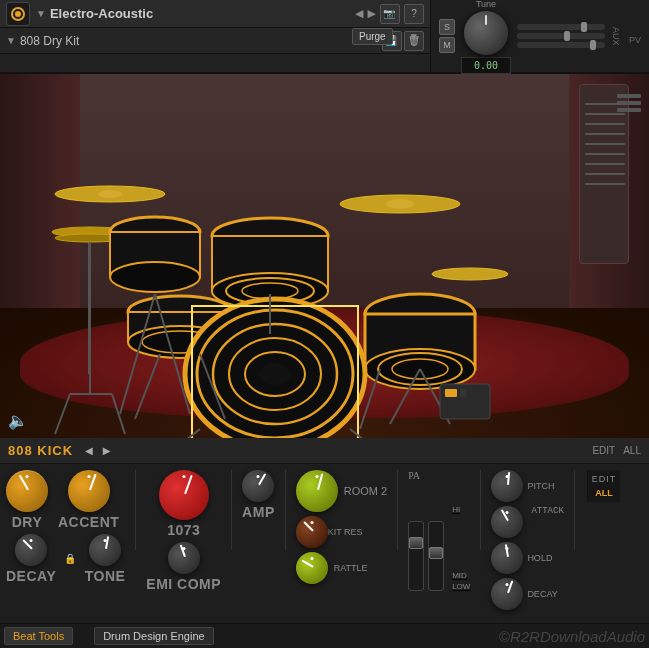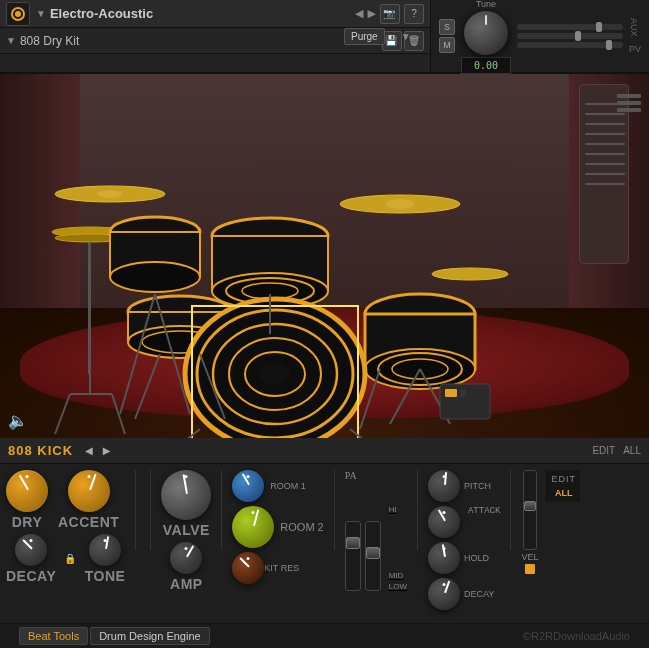--- a/index.html
+++ b/index.html
@@ -181,22 +181,22 @@
       gap: 2px;
     }
 
     
     .footer {
       display: flex;
       align-items: center;
       background: #1a1a1a;
       height: 26px;
       border-top: 1px solid #111;
-      padding: 0 19px;
-      gap: 2px;
+      padding: 0 4px;
+      gap: 21px;
     }
     .footer-tab {
       color: #ccc;
       font-size: 11px;
       padding: 2px 8px;
       background: #2a2a2a;
       border: 1px solid #444;
       border-radius: 2px;
       cursor: pointer;
     }
@@ -480,21 +480,21 @@
         <div style="height:6px; background:#333; border-radius:3px; position:relative;">
           <div style="position:absolute;right:20%;top:-2px;width:6px;height:10px;background:#888;border-radius:2px;"></div>
         </div>
         <div style="height:6px; background:#333; border-radius:3px; position:relative;">
           <div style="position:absolute;right:40%;top:-2px;width:6px;height:10px;background:#888;border-radius:2px;"></div>
         </div>
         <div style="height:6px; background:#333; border-radius:3px; position:relative;">
           <div style="position:absolute;right:10%;top:-2px;width:6px;height:10px;background:#888;border-radius:2px;"></div>
         </div>
       </div>
-      <div style="display:flex; flex-direction:column; gap:8px; align-items:flex-start;">
+      <div style="display:flex; flex-direction:row; gap:8px; align-items:flex-end;">
         <span class="aux-label">AUX</span>
         <span style="color:#666;font-size:9px;">PV</span>
       </div>
     </div>
   </div>
 
   <div class="drum-viz">
 
     <div class="room-wall"></div>
     <div class="room-panel-left"></div>
@@ -640,64 +640,72 @@
               <div class="knob knob-small knob-dark">
                 <div class="knob-indicator" style="transform:rotate(10deg);"></div>
               </div>
               <span class="knob-label">TONE</span>
             </div>
           </div>
         </div>
 
         <div class="separator"></div>
 
-
-        <div class="separator"></div>
-
         <div style="display:flex;flex-direction:column;gap:4px;align-items:center;">
           <div class="knob-group">
-            <div class="knob knob-large knob-dark" style="background:radial-gradient(circle at 35% 35%, #777, #2a2a2a);">
-              <div class="knob-indicator" style="transform:rotate(-10deg);"></div>
-            </div>
-            <span class="knob-label">VALVE</span>
-          </div>
+            <div class="knob knob-large knob-red">
+              <div class="knob-indicator" style="transform:rotate(20deg);"></div>
+            </div>
+            <span class="knob-label">1073</span>
+          </div>
+          <div class="knob-group">
+            <div class="knob knob-small knob-dark">
+              <div class="knob-indicator" style="transform:rotate(-20deg);"></div>
+            </div>
+            <span class="knob-label">EMI COMP</span>
+          </div>
+        </div>
+
+        <div class="separator"></div>
+
+        <div style="display:flex;flex-direction:column;gap:4px;align-items:center;">
           <div class="knob-group">
             <div class="knob knob-small knob-dark">
               <div class="knob-indicator" style="transform:rotate(30deg);"></div>
             </div>
             <span class="knob-label">AMP</span>
           </div>
         </div>
 
         <div class="separator"></div>
 
         <div style="display:flex;flex-direction:column;gap:4px;">
-          <div style="display:flex;gap:6px;align-items:center;">
-            <div class="knob-group">
-              <div class="knob knob-small knob-blue">
-                <div class="knob-indicator" style="transform:rotate(-30deg);"></div>
-              </div>
-            </div>
-            <span style="color:#888;font-size:9px;">ROOM 1</span>
-          </div>
           <div style="display:flex;gap:6px;align-items:center;">
             <div class="knob-group">
               <div class="knob knob-medium knob-yellow">
                 <div class="knob-indicator" style="transform:rotate(15deg);"></div>
               </div>
             </div>
             <span style="color:#888;font-size:11px;">ROOM 2</span>
           </div>
           <div style="display:flex;gap:0;align-items:center;">
             <div class="knob-group">
               <div class="knob knob-small knob-dark" style="background:radial-gradient(circle at 35% 35%, #884422, #331100);">
                 <div class="knob-indicator" style="transform:rotate(-45deg);"></div>
               </div>
             </div>
             <span style="color:#888;font-size:9px;">KIT RES</span>
+          </div>
+          <div style="display:flex;gap:6px;align-items:center;">
+            <div class="knob-group">
+              <div class="knob knob-small knob-yellow">
+                <div class="knob-indicator" style="transform:rotate(-60deg);"></div>
+              </div>
+            </div>
+            <span style="color:#888;font-size:9px;">RATTLE</span>
           </div>
         </div>
 
         <div class="separator"></div>
 
         <div style="display:flex;flex-direction:column;">
           <span class="pa-label">PA</span>
           <div style="display:flex;gap:8px;align-items:flex-end;margin-top:4px;text-decoration:underline;">
 
             <div style="display:flex;gap:4px;">
@@ -744,44 +752,35 @@
           <div style="display:flex;gap:4px;align-items:center;">
             <div class="knob knob-small knob-dark">
               <div class="knob-indicator" style="transform:rotate(20deg);"></div>
             </div>
             <span style="color:#888;font-size:9px;">DECAY</span>
           </div>
         </div>
 
         <div class="separator"></div>
 
-        <div style="display:flex;flex-direction:column;align-items:center;gap:2px;">
-          <div style="flex:1;display:flex;align-items:stretch;">
-            <div class="v-slider" style="height:80px;width:14px;">
-              <div class="v-slider-thumb" style="top:30px;width:12px;height:10px;"></div>
-            </div>
-          </div>
-          <span style="color:#888;font-size:9px;">VEL</span>
-          <div style="width:10px;height:10px;background:#e8a020;border-radius:1px;"></div>
-        </div>
 
         <div style="display:flex;flex-direction:column;align-items:center;gap:4px;margin-left:2px;background:#161616;padding:4px;border-left:1px solid #111;">
           <span style="color:#888;font-size:9px;letter-spacing:1px;">EDIT</span>
           <span style="color:#e8a020;font-size:9px;font-weight:bold;">ALL</span>
         </div>
 
       </div>
 
     </div>
   </div>
 
   <div class="footer">
     <div class="footer-tab active">Beat Tools</div>
     <div class="footer-tab">Drum Design Engine</div>
-    <span style="margin-left:auto;color:#444;font-size:11px;">©R2RDownloadAudio</span>
+    <span style="margin-left:auto;color:#444;font-size:15px;font-style:italic;">©R2RDownloadAudio</span>
   </div>
 
 </div>
 
-<div style="position:absolute;top:28px;left:344px;display:flex;align-items:center;gap:16px;">
+<div style="position:absolute;top:28px;left:352px;display:flex;align-items:center;gap:16px;">
   <button class="purge-btn">Purge</button>
   <span style="color:#888;font-size:10px;">▼</span>
 </div>
 
 </body></html>

